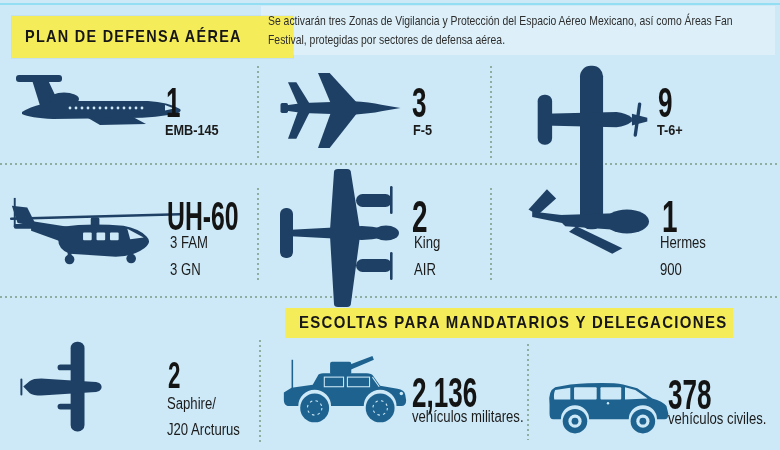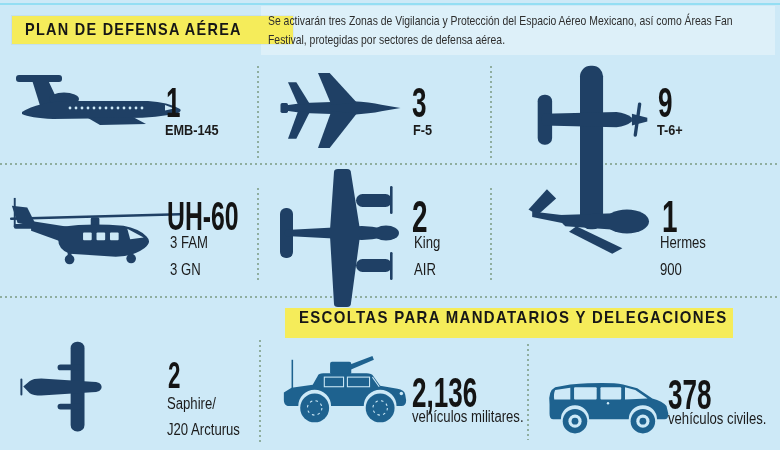--- a/index.html
+++ b/index.html
@@ -5,21 +5,21 @@
   html,body { margin:0; padding:0; background:#e8e8e8; }
   #canvas {
     position:relative; width:780px; height:450px; overflow:hidden;
     background:#cde9f7;
     font-family:"Liberation Sans","DejaVu Sans",sans-serif;
     color:#1c1c1c;
   }
   .topline { position:absolute; left:0; top:3px; width:100%; height:2px; background:#8adcf2; opacity:.85; z-index:1; }
   .title-box {
     position:absolute; left:12px; top:16px; background:#f5ec5a;
-    padding:4px 13px; z-index:3; box-shadow:0 0 0 1px rgba(0,0,0,0.04);
+    padding:11px 13px; z-index:3; box-shadow:0 0 0 1px rgba(0,0,0,0.04);
   }
   .title-box span {
     display:inline-block; font-size:17px; font-weight:700; letter-spacing:1.5px;
     transform:scaleX(.85); transform-origin:left center; white-space:nowrap; color:#161616;
   }
   .intro-panel { position:absolute; left:261px; top:6px; width:514px; height:49px; background:rgba(255,255,255,.32); z-index:2; }
   .intro-text {
     position:absolute; left:268px; top:12px; width:625px; font-size:13px; line-height:1.45;
     color:#2e2e2e; transform:scaleX(.8); transform-origin:left top; z-index:3;
   }
@@ -33,21 +33,21 @@
     transform:scaleX(.62); transform-origin:left top; white-space:nowrap;
   }
   .n42 { font-size:42px; } .n45 { font-size:45px; } .n40 { font-size:40px; } .n36 { font-size:36px; }
   .lbl {
     position:absolute; z-index:3; font-size:16px; font-weight:400; color:#1b1b1b; line-height:1.15;
     transform:scaleX(.82); transform-origin:left top; white-space:nowrap;
   }
   .lbl-b { font-weight:700; font-size:15.5px; }
   .banner-box {
     position:absolute; left:285px; top:308px; width:448px; height:30px; background:#f5ec5a;
-    z-index:3; display:flex; align-items:flex-start; padding-left:14px; box-sizing:border-box;
+    z-index:3; display:flex; align-items:center; padding-left:14px; box-sizing:border-box;
   }
   .banner-box span {
     display:inline-block; font-size:17px; font-weight:700; letter-spacing:1.5px;
     transform:scaleX(.88); transform-origin:left center; white-space:nowrap; color:#171717;
   }
 </style>
 </head>
 <body>
 
 <div id="canvas">

